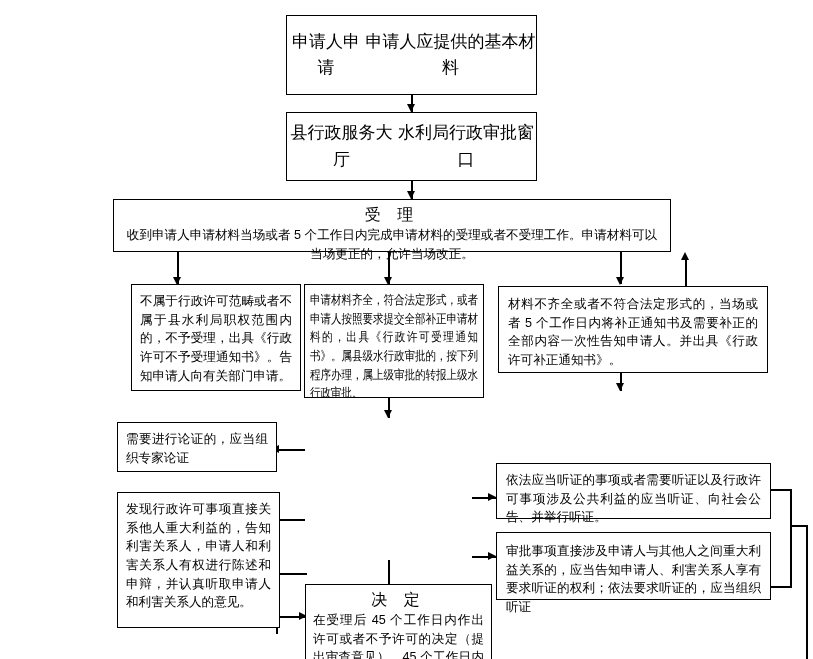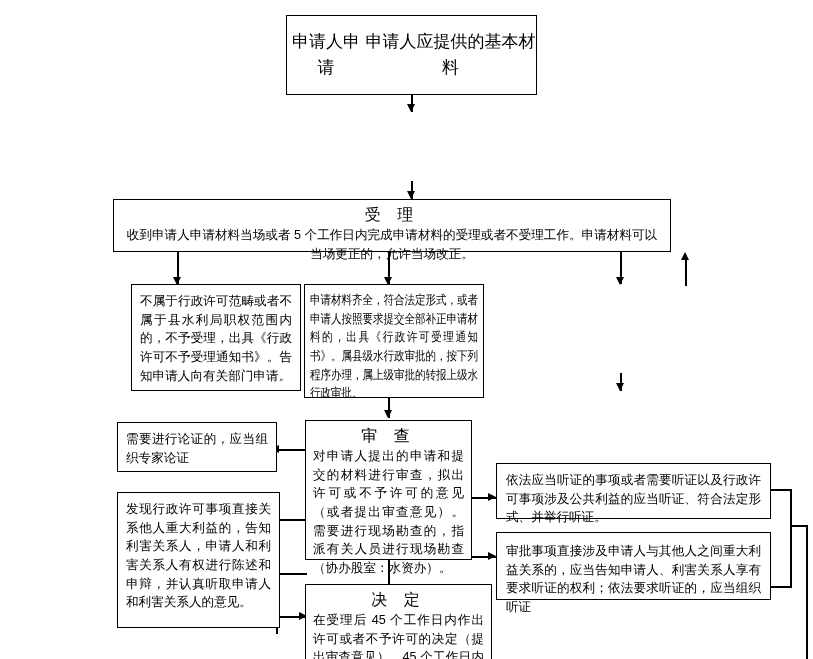--- a/index.html
+++ b/index.html
@@ -142,47 +142,50 @@
   <div class="hline" style="left:276px;top:616px;width:30px;"></div>
   <div class="arr right" style="left:299px;top:612px;"></div>
 
   <div class="vline" style="left:388px;top:560px;height:24px;"></div>
 
   <div class="box title-only" style="left:286px;top:15px;width:251px;height:80px;">
     <span class="ln">申请人申请</span>
     <span class="ln">申请人应提供的基本材料</span>
   </div>
 
+  <div class="box title-only" style="left:286px;top:112px;width:251px;height:69px;">
+    <span class="ln">县行政服务大厅</span>
+    <span class="ln">水利局行政审批窗口</span>
+  </div>
 
   <div class="box center" style="left:113px;top:199px;width:558px;height:53px;padding:2px 10px 0 10px;">
     <span class="hd">受 理</span>
     <span class="bd">收到申请人申请材料当场或者 5 个工作日内完成申请材料的受理或者不受理工作。申请材料可以当场更正的，允许当场改正。</span>
   </div>
 
   <div class="box" style="left:131px;top:284px;width:170px;height:107px;padding:7px 8px;">
     <span class="bd">不属于行政许可范畴或者不属于县水利局职权范围内的，不予受理，出具《行政许可不予受理通知书》。告知申请人向有关部门申请。</span>
   </div>
 
   <div class="box" style="left:304px;top:284px;width:180px;height:114px;padding:6px 5px;overflow:hidden;">
     <span class="bd condensed">申请材料齐全，符合法定形式，或者申请人按照要求提交全部补正申请材料的，出具《行政许可受理通知书》。属县级水行政审批的，按下列程序办理，属上级审批的转报上级水行政审批。</span>
   </div>
 
+  <div class="box" style="left:498px;top:286px;width:270px;height:87px;padding:8px 9px;">
+    <span class="bd">材料不齐全或者不符合法定形式的，当场或者 5 个工作日内将补正通知书及需要补正的全部内容一次性告知申请人。并出具《行政许可补正通知书》。</span>
+  </div>
 
 
   <div class="box" style="left:117px;top:422px;width:160px;height:50px;padding:7px 8px;">
     <span class="bd">需要进行论证的，应当组织专家论证</span>
   </div>
 
-  <div class="box center" style="left:305px;top:420px;width:167px;height:140px;padding:2px 7px 0 7px;">
-    <span class="hd">审 查</span>
-    <span class="bd" style="text-align:justify;">对申请人提出的申请和提交的材料进行审查，拟出许可或不予许可的意见（或者提出审查意见）。需要进行现场勘查的，指派有关人员进行现场勘查（协办股室：水资办）。</span>
-  </div>
 
   <div class="box" style="left:496px;top:463px;width:275px;height:56px;padding:7px 9px;">
-    <span class="bd">依法应当听证的事项或者需要听证以及行政许可事项涉及公共利益的应当听证、符合法定形式、并举行听证。</span>
+    <span class="bd">依法应当听证的事项或者需要听证以及行政许可事项涉及公共利益的应当听证、向社会公告、并举行听证。</span>
   </div>
 
   <div class="box" style="left:117px;top:492px;width:163px;height:136px;padding:7px 8px;">
     <span class="bd">发现行政许可事项直接关系他人重大利益的，告知利害关系人，申请人和利害关系人有权进行陈述和申辩，并认真听取申请人和利害关系人的意见。</span>
   </div>
 
   <div class="box" style="left:496px;top:532px;width:275px;height:68px;padding:9px 9px;">
     <span class="bd">审批事项直接涉及申请人与其他人之间重大利益关系的，应当告知申请人、利害关系人享有要求听证的权利；依法要求听证的，应当组织听证</span>
   </div>
 

